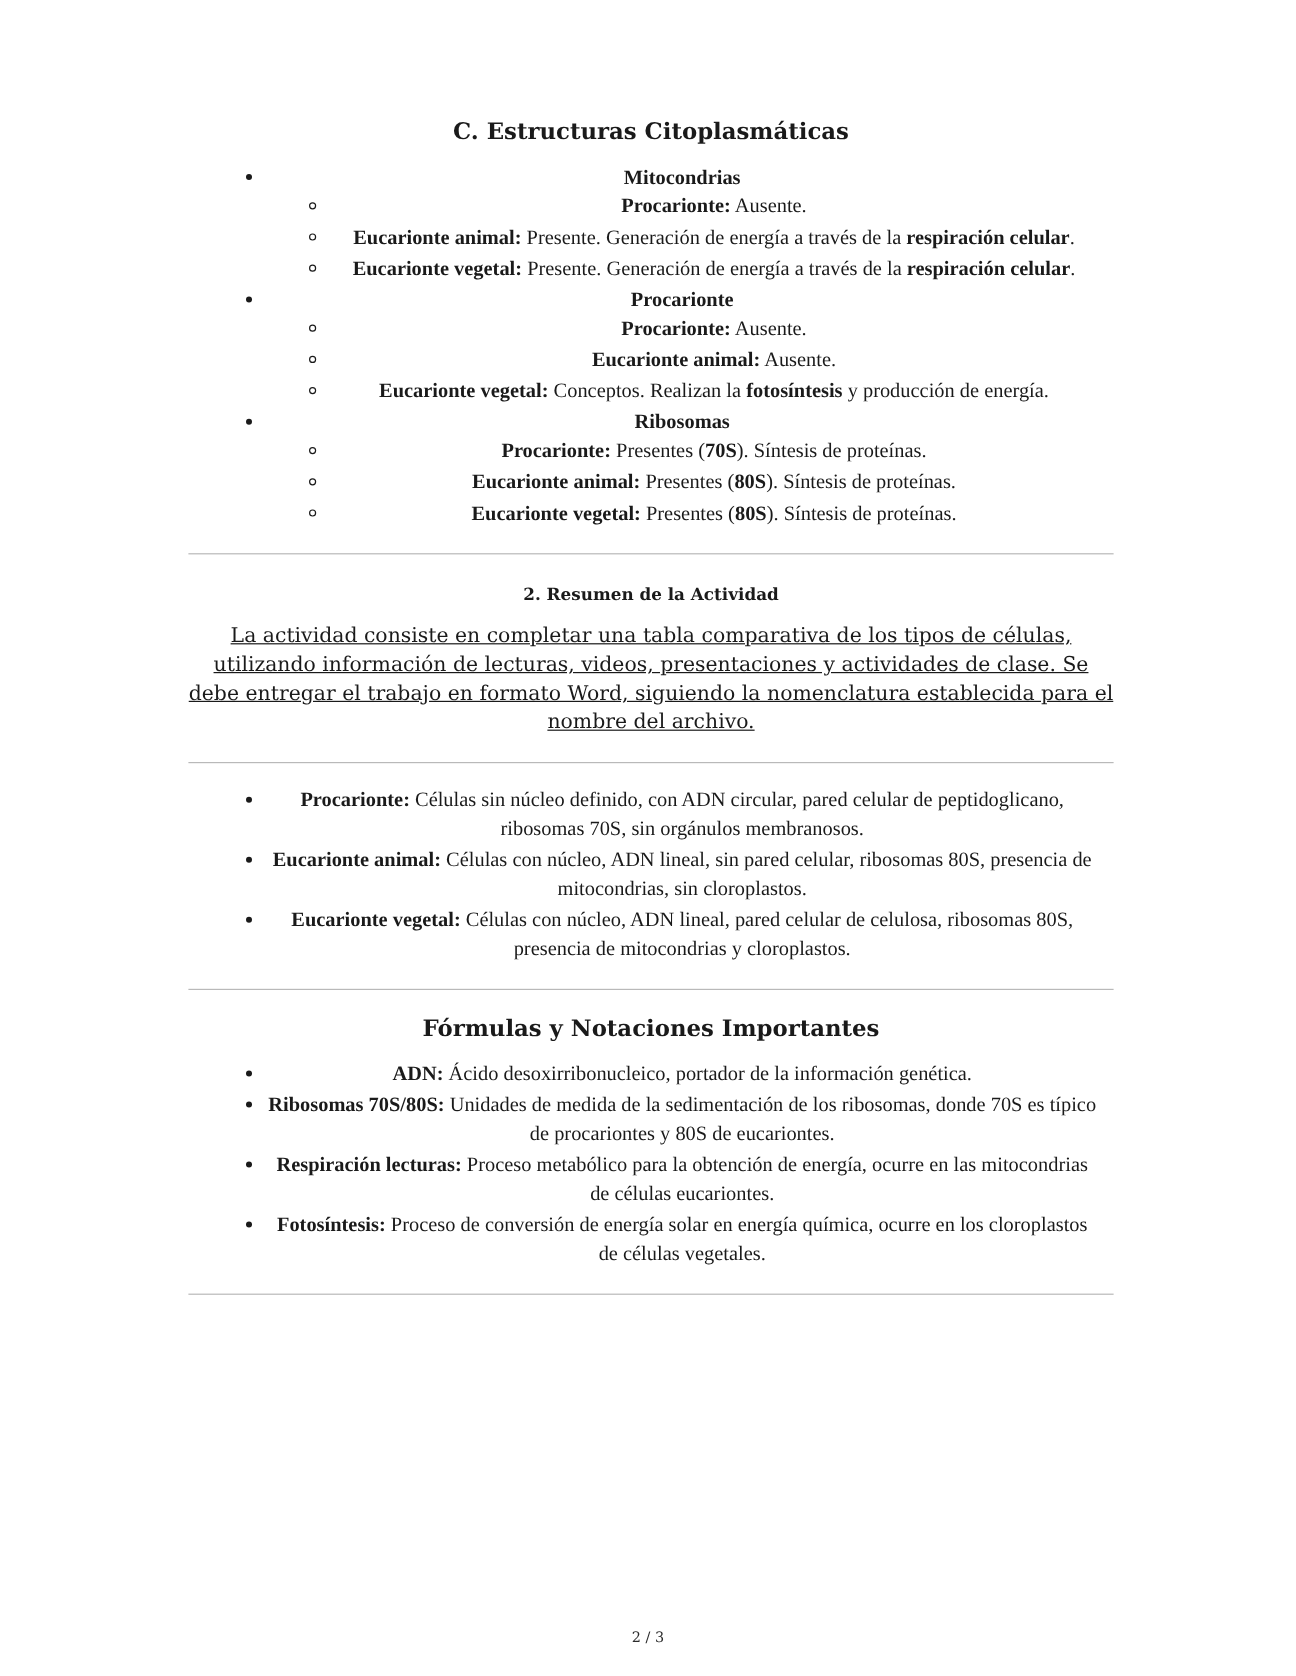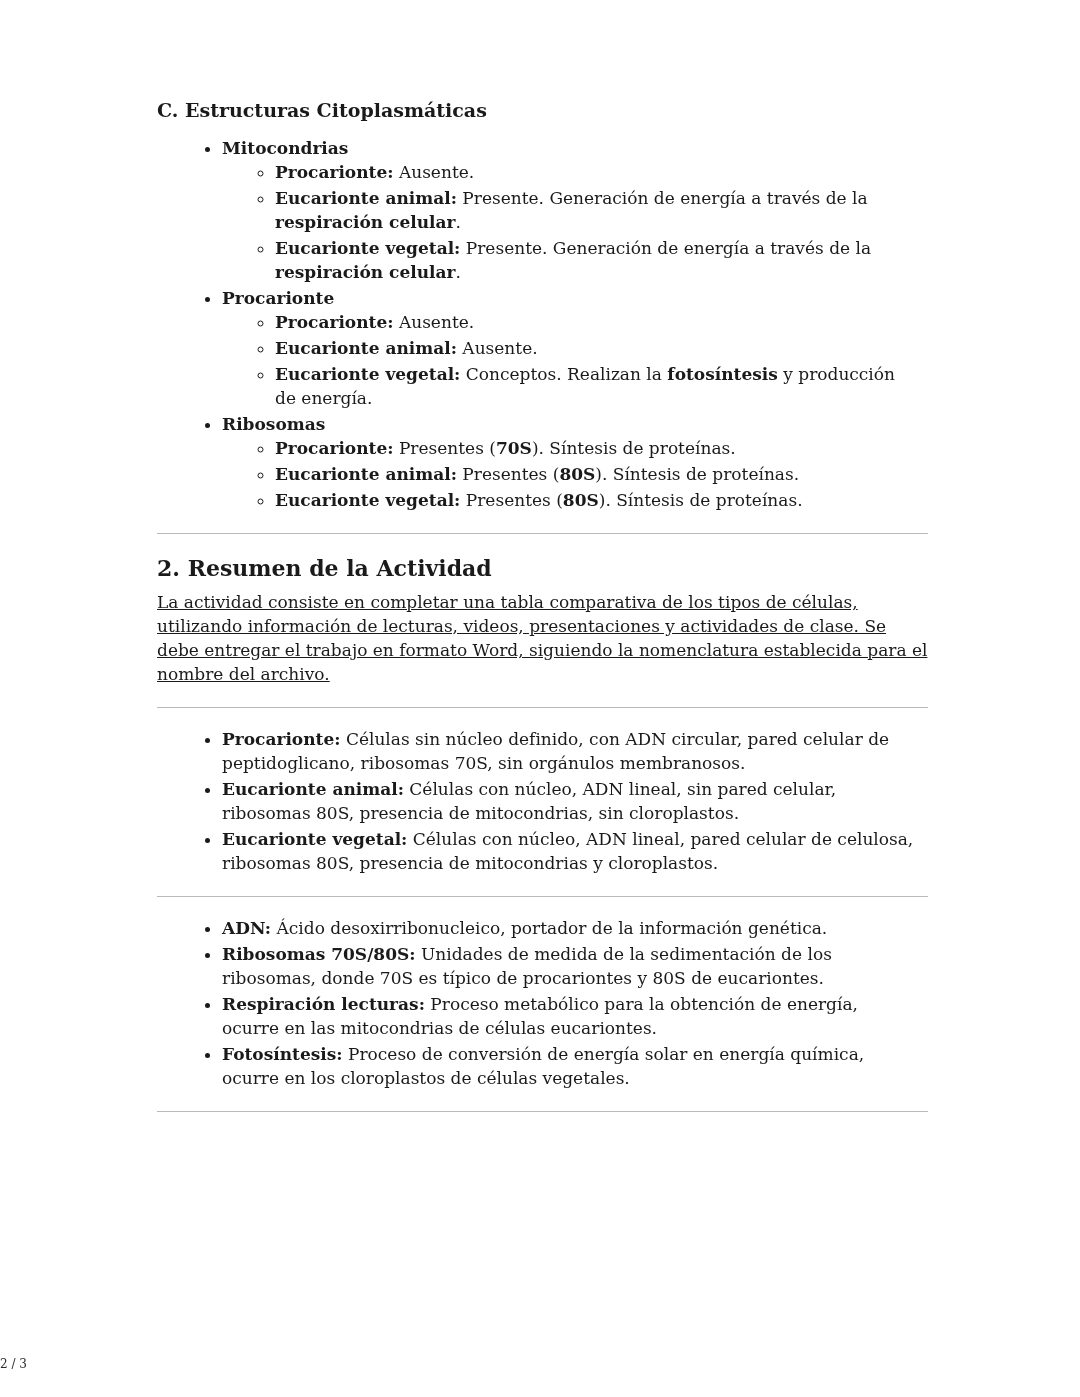--- a/index.html
+++ b/index.html
@@ -10,59 +10,61 @@
     height: 1397px;
     position: relative;
     font-family: "DejaVu Serif", "Liberation Serif", serif;
     font-size: 17px;
     line-height: 24px;
     color: #1a1a1a;
     overflow: hidden;
   }
   .page {
     padding: 97px 152px 0 157px;
+    text-align: center;
   }
   .bold { font-weight: 700; }
   h3.doc-h3 {
     font-size: 19px;
     line-height: 26px;
     font-weight: 700;
     margin: 0 0 7px 0;
   }
   h2.doc-h2 {
-    font-size: 22px;
+    font-size: 14px;
     line-height: 30px;
     font-weight: 700;
     margin: 0 0 7px 0;
   }
   ul.top-list {
     list-style: disc;
     padding-left: 52px;
     margin: 13px;
+    font-family: Liberation Serif, serif;
   }
   ul.top-list > li { margin: 0 0 2px 0; }
   ul.sublist {
     list-style: circle;
     padding-left: 53px;
     margin: 0;
   }
   ul.sublist > li { margin: 0 0 2px 0; }
   hr.divider {
     border: none;
     border-top: 1px solid #b9b9b9;
     margin: 21px 0 19px 0;
   }
   p.doc-paragraph { margin: 0 0 2px 0; text-decoration: underline; }
   .section { margin: 0; }
   footer.page-footer {
     position: absolute;
     left: 0;
     right: 0;
     bottom: 26px;
-    text-align: left;
+    text-align: center;
     font-size: 12px;
     line-height: 14px;
     color: #2b2b2b;
   }
 </style>
 </head>
 <body>
 
 <div class="page">
 
@@ -100,20 +102,21 @@
     <ul class="top-list">
         <li><span class="bold">Procarionte:</span><span> Células sin núcleo definido, con ADN circular, pared celular de peptidoglicano, ribosomas 70S, sin orgánulos membranosos.</span></li>
         <li><span class="bold">Eucarionte animal:</span><span> Células con núcleo, ADN lineal, sin pared celular, ribosomas 80S, presencia de mitocondrias, sin cloroplastos.</span></li>
         <li><span class="bold">Eucarionte vegetal:</span><span> Células con núcleo, ADN lineal, pared celular de celulosa, ribosomas 80S, presencia de mitocondrias y cloroplastos.</span></li>
       </ul>
   </section>
 
   <hr class="divider">
 
   <section class="section">
+    <h3 class="doc-h3">Fórmulas y Notaciones Importantes</h3>
     <ul class="top-list">
         <li><span class="bold">ADN:</span><span> Ácido desoxirribonucleico, portador de la información genética.</span></li>
         <li><span class="bold">Ribosomas 70S/80S:</span><span> Unidades de medida de la sedimentación de los ribosomas, donde 70S es típico de procariontes y 80S de eucariontes.</span></li>
         <li><span class="bold">Respiración lecturas:</span><span> Proceso metabólico para la obtención de energía, ocurre en las mitocondrias de células eucariontes.</span></li>
         <li><span class="bold">Fotosíntesis:</span><span> Proceso de conversión de energía solar en energía química, ocurre en los cloroplastos de células vegetales.</span></li>
       </ul>
   </section>
 
   <hr class="divider">
 

